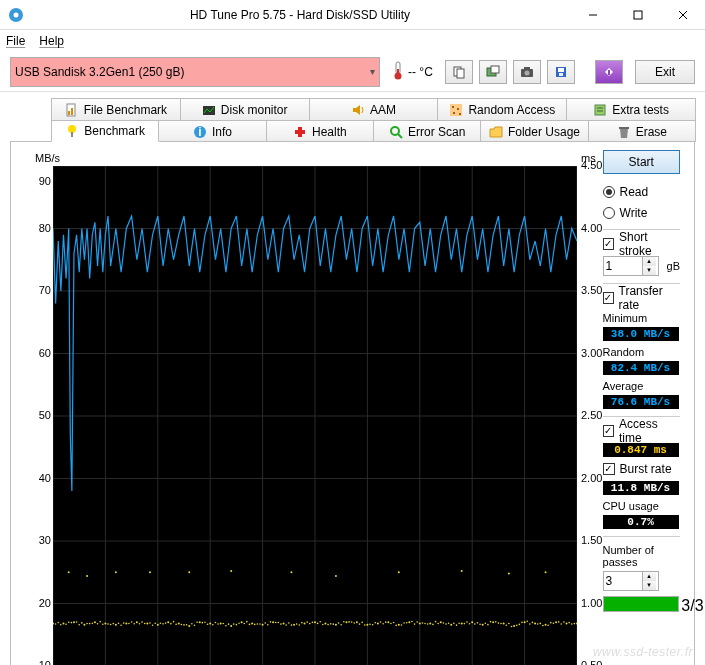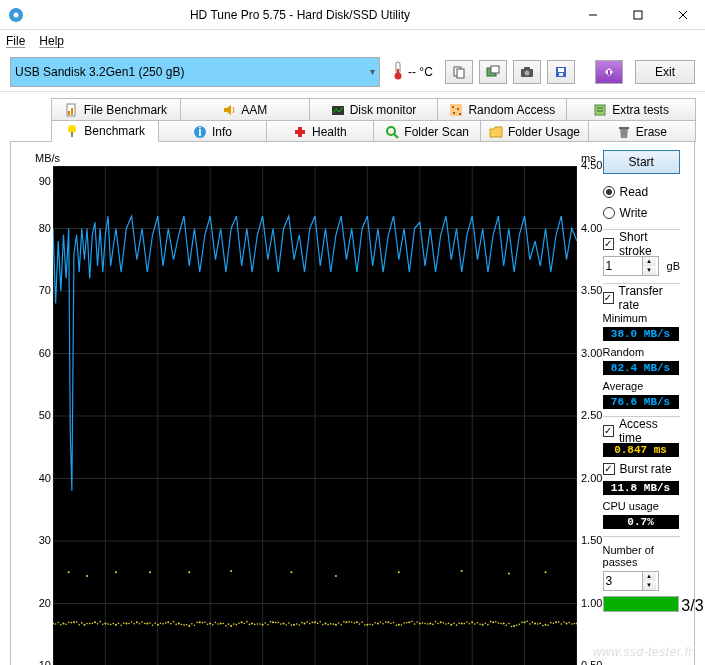--- a/index.html
+++ b/index.html
@@ -4,21 +4,21 @@
 <style>
 * { box-sizing: border-box; margin: 0; padding: 0; font-family: "Segoe UI", Tahoma, sans-serif; font-size: 12px; }
 body { background: #fff; width: 705px; height: 665px; overflow: hidden; position: relative; }
 .titlebar { height: 30px; display: flex; align-items: center; padding: 0 0 0 8px; border-bottom: 1px solid #ddd; text-align: center; }
 .titlebar .icon { width: 16px; height: 16px; margin-right: 6px; }
 .titlebar .title { flex: 1; font-size: 12px; }
 .titlebar .winbtn { width: 45px; height: 30px; display: flex; align-items: center; justify-content: center; }
 .menubar { height: 22px; display: flex; align-items: center; padding: 2px 6px; gap: 14px;}
 .menubar span { text-decoration: underline; text-decoration-color: rgba(0,0,0,0.4); text-underline-offset: 2px; cursor: default;}
 .toolbar { height: 40px; display: flex; align-items: center; padding: 6px 10px; gap: 6px; border-bottom: 1px solid #e0e0e0;}
-.drivesel { flex: 0 0 370px; height: 24px; border: 1px solid #adadad; padding: 14px 4px; display: flex; align-items: center; justify-content: space-between; background: #7dd3fc;}
+.drivesel { flex: 0 0 370px; height: 24px; border: 1px solid #adadad; padding: 14px 4px; display: flex; align-items: center; justify-content: space-between; background: #fca5a5;}
 .drivesel .chev { font-size: 10px; color: #555; }
 .temp { display: flex; align-items: center; gap: 4px; margin-left: 6px; }
 .tbtn { width: 28px; height: 24px; border: 1px solid #adadad; background: linear-gradient(#f8f8f8,#e8e8e8); display: flex; align-items: center; justify-content: center; }
 .tbtn.purple { background: linear-gradient(#c080e0,#9040c0); }
 .exitbtn { width: 60px; height: 24px; border: 1px solid #adadad; background: linear-gradient(#f8f8f8,#e8e8e8); display: flex; align-items:center; justify-content:center; margin-left:6px;}
 .spacer { flex: 1; }
 .tabs-area { padding: 6px 10px 0 7px; margin-left: 44px; }
 .tabrow { display: flex; }
 .tab { flex: 1; height: 22px; border: 1px solid #bdbdbd; border-bottom: none; background: linear-gradient(#fdfdfd,#ececec); display:flex; align-items:center; justify-content:center; gap:5px; font-size:11px; margin-right:-1px;}
 .tab.active { background: #fff; position: relative; z-index: 2; border-bottom: 1px solid #fff;}
@@ -143,31 +143,31 @@
     <div class="tab">
         <span class="ticon"><svg width="14" height="14">
             <rect x="2" y="1" width="8" height="12" fill="#fff" stroke="#888"></rect>
             <rect x="3" y="8" width="2" height="4" fill="#d80"></rect>
             <rect x="6" y="5" width="2" height="7" fill="#d80"></rect>
           </svg></span>
         <span>File Benchmark</span>
       </div>
     <div class="tab">
         <span class="ticon"><svg width="14" height="14">
+            <rect x="1" y="3" width="12" height="9" fill="#333"></rect>
+            <polyline points="2,10 5,6 8,9 12,4" fill="none" stroke="#0c0"></polyline>
+          </svg></span>
+        <span>Disk monitor</span>
+      </div>
+    <div class="tab">
+        <span class="ticon"><svg width="14" height="14">
             <path d="M2 5 L5 5 L9 2 L9 12 L5 9 L2 9 Z" fill="#d90"></path>
             <path d="M11 4 Q13 7 11 10" fill="none" stroke="#d90"></path>
           </svg></span>
         <span>AAM</span>
-      </div>
-    <div class="tab">
-        <span class="ticon"><svg width="14" height="14">
-            <rect x="1" y="3" width="12" height="9" fill="#333"></rect>
-            <polyline points="2,10 5,6 8,9 12,4" fill="none" stroke="#0c0"></polyline>
-          </svg></span>
-        <span>Disk monitor</span>
       </div>
     <div class="tab">
         <span class="ticon"><svg width="14" height="14">
             <rect x="1" y="1" width="12" height="12" fill="#fc8"></rect>
             <circle cx="4" cy="4" r="1" fill="#830"></circle>
             <circle cx="9" cy="6" r="1" fill="#830"></circle>
             <circle cx="5" cy="10" r="1" fill="#830"></circle>
             <circle cx="11" cy="11" r="1" fill="#830"></circle>
           </svg></span>
         <span>Random Access</span>
@@ -201,21 +201,21 @@
             <rect x="5" y="2" width="4" height="10" fill="#d22"></rect>
             <rect x="2" y="5" width="10" height="4" fill="#d22"></rect>
           </svg></span>
         <span>Health</span>
       </div>
     <div class="tab">
         <span class="ticon"><svg width="14" height="14">
             <circle cx="6" cy="6" r="4" fill="none" stroke="#2a2" stroke-width="2"></circle>
             <line x1="9" y1="9" x2="13" y2="13" stroke="#2a2" stroke-width="2"></line>
           </svg></span>
-        <span>Folder Scan</span>
+        <span>Error Scan</span>
       </div>
     <div class="tab">
         <span class="ticon"><svg width="14" height="14">
             <path d="M1 4 L5 4 L6 2 L13 2 L13 12 L1 12 Z" fill="#fc5" stroke="#c92"></path>
           </svg></span>
         <span>Folder Usage</span>
       </div>
     <div class="tab">
         <span class="ticon"><svg width="14" height="14">
             <path d="M3 4 L11 4 L10 13 L4 13 Z" fill="#888"></path>

